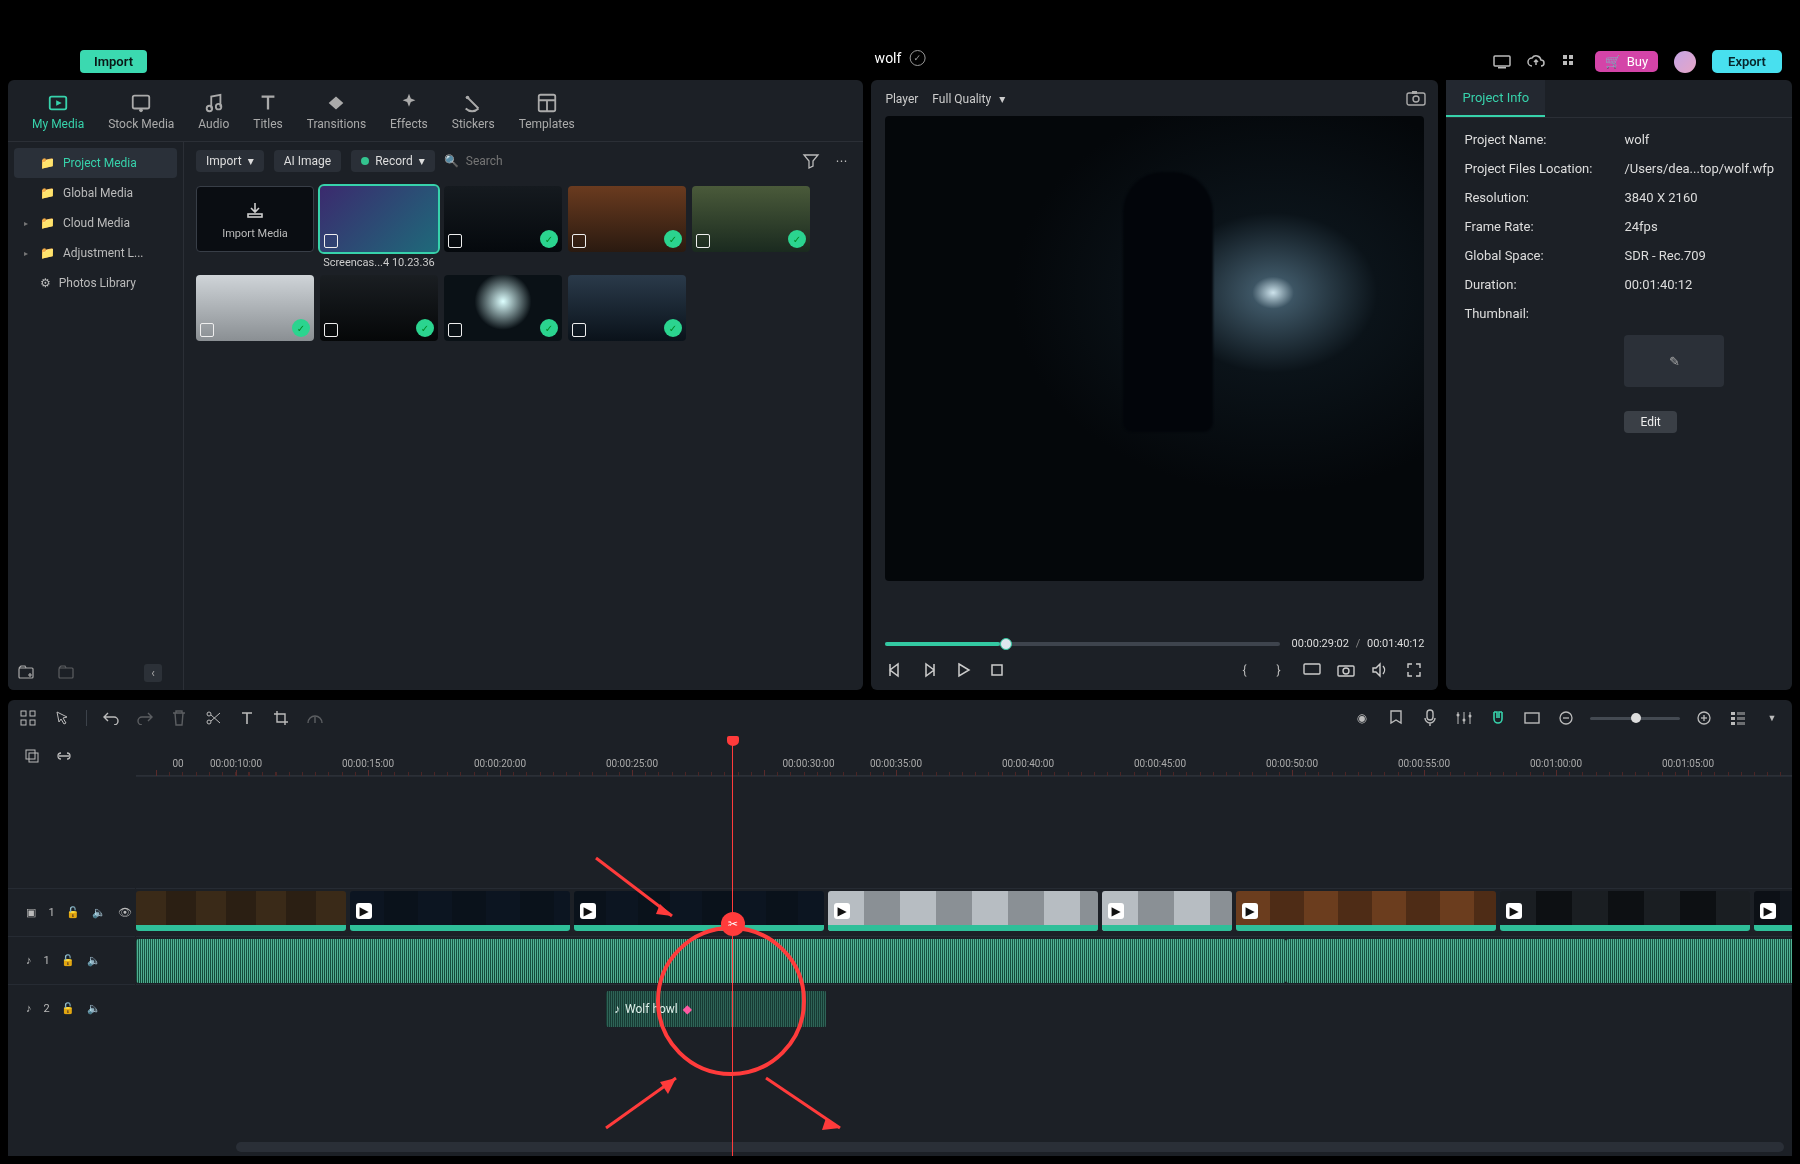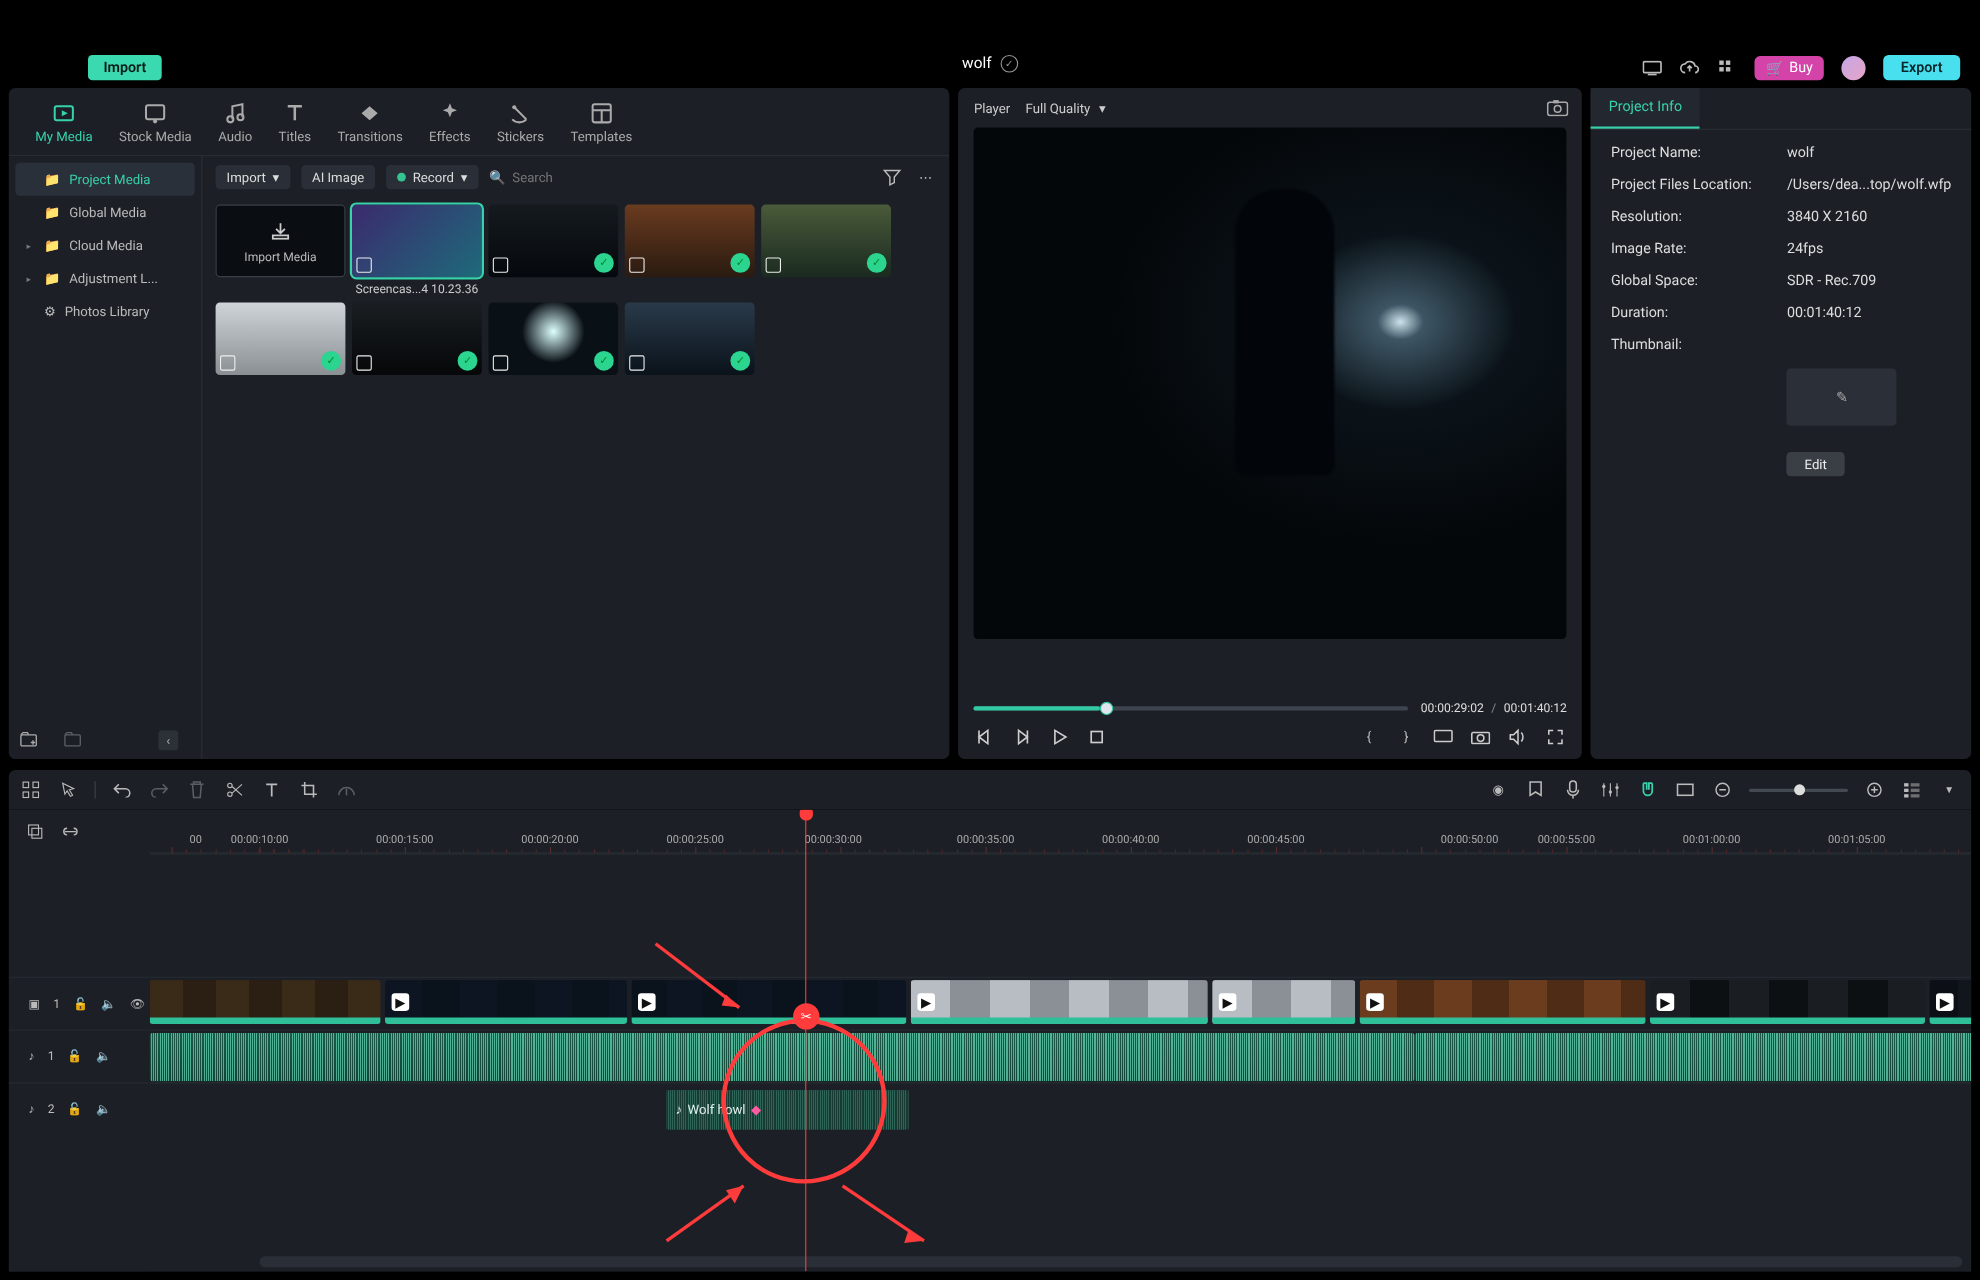--- a/index.html
+++ b/index.html
@@ -436,21 +436,21 @@
         </div>
       <div class="info-row">
           <span class="k">Project Files Location:</span>
           <span class="v">/Users/dea...top/wolf.wfp</span>
         </div>
       <div class="info-row">
           <span class="k">Resolution:</span>
           <span class="v">3840 X 2160</span>
         </div>
       <div class="info-row">
-          <span class="k">Image Rate:</span>
+          <span class="k">Frame Rate:</span>
           <span class="v">24fps</span>
         </div>
       <div class="info-row">
           <span class="k">Global Space:</span>
           <span class="v">SDR - Rec.709</span>
         </div>
       <div class="info-row">
           <span class="k">Duration:</span>
           <span class="v">00:01:40:12</span>
         </div>
@@ -666,21 +666,21 @@
         <div class="mk" style="left: 496px;"></div>
         <div class="mks" style="left: 509.2px;"></div>
         <div class="mks" style="left: 522.4px;"></div>
         <div class="mks" style="left: 535.6px;"></div>
         <div class="mks" style="left: 548.8px;"></div>
         <div class="mks" style="left: 562px;"></div>
         <div class="mks" style="left: 575.2px;"></div>
         <div class="mks" style="left: 588.4px;"></div>
         <div class="mks" style="left: 601.6px;"></div>
         <div class="mks" style="left: 614.8px;"></div>
-        <div class="tick" style="left: 612px; padding-left: 19px;">00:00:30:00</div>
+        <div class="tick" style="left: 663px; padding-left: 19px;">00:00:30:00</div>
         <div class="mk" style="left: 628px;"></div>
         <div class="mks" style="left: 641.2px;"></div>
         <div class="mks" style="left: 654.4px;"></div>
         <div class="mks" style="left: 667.6px;"></div>
         <div class="mks" style="left: 680.8px;"></div>
         <div class="mks" style="left: 694px;"></div>
         <div class="mks" style="left: 707.2px;"></div>
         <div class="mks" style="left: 720.4px;"></div>
         <div class="mks" style="left: 733.6px;"></div>
         <div class="mks" style="left: 746.8px;"></div>
@@ -710,21 +710,21 @@
         <div class="mk" style="left: 1024px;"></div>
         <div class="mks" style="left: 1037.2px;"></div>
         <div class="mks" style="left: 1050.4px;"></div>
         <div class="mks" style="left: 1063.6px;"></div>
         <div class="mks" style="left: 1076.8px;"></div>
         <div class="mks" style="left: 1090px;"></div>
         <div class="mks" style="left: 1103.2px;"></div>
         <div class="mks" style="left: 1116.4px;"></div>
         <div class="mks" style="left: 1129.6px;"></div>
         <div class="mks" style="left: 1142.8px;"></div>
-        <div class="tick" style="left: 1156px; margin-left: 44px;">00:00:50:00</div>
+        <div class="tick" style="left: 1156px;">00:00:50:00</div>
         <div class="mk" style="left: 1156px;"></div>
         <div class="mks" style="left: 1169.2px;"></div>
         <div class="mks" style="left: 1182.4px;"></div>
         <div class="mks" style="left: 1195.6px;"></div>
         <div class="mks" style="left: 1208.8px;"></div>
         <div class="mks" style="left: 1222px;"></div>
         <div class="mks" style="left: 1235.2px;"></div>
         <div class="mks" style="left: 1248.4px;"></div>
         <div class="mks" style="left: 1261.6px;"></div>
         <div class="mks" style="left: 1274.8px;"></div>

